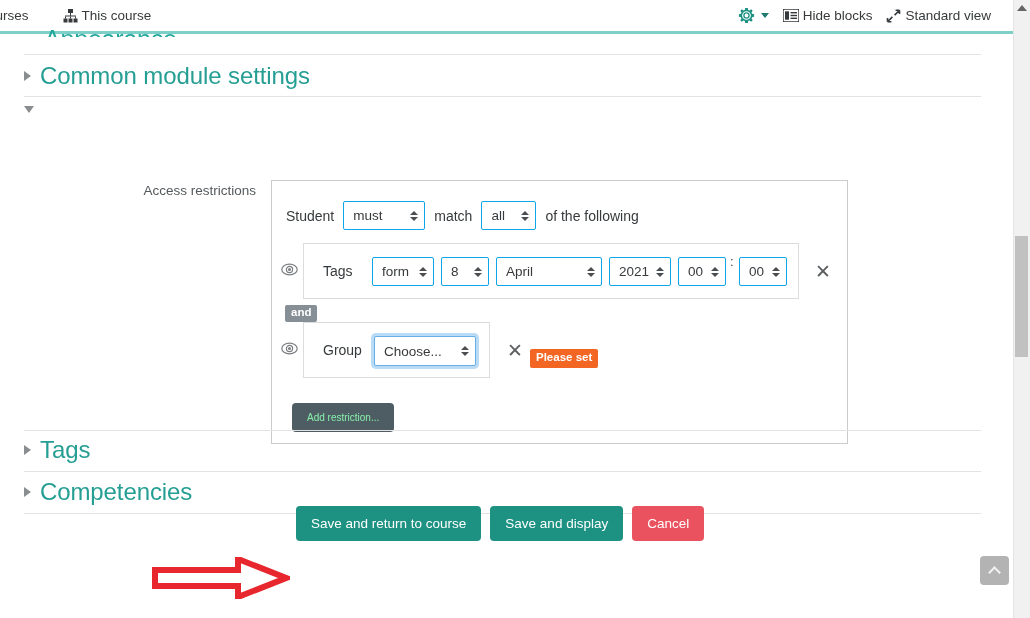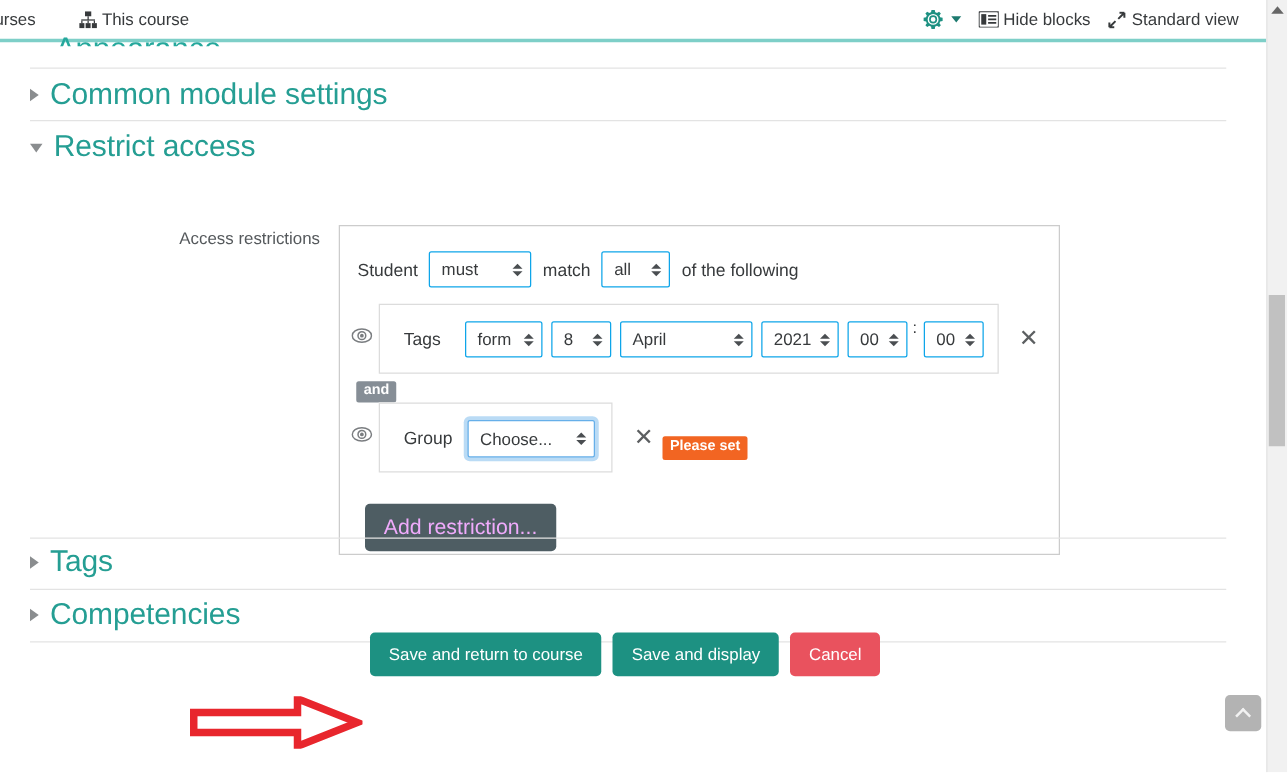--- a/index.html
+++ b/index.html
@@ -166,23 +166,23 @@
   }
   .badge-pls {
     position: absolute;
     background: #f26522; color: #fff;
     font-size: 11.5px; font-weight: bold;
     padding: 3px 6px 4px; border-radius: 2px;
     line-height: 1; white-space: nowrap;
   }
   .btn-addrestr {
     position: absolute; left: 20px; top: 222px;
-    background: #4e5d63; color: #f0abfc;
+    background: #4e5d63; color: #86efac;
     border: none; border-radius: 4px;
-    font-size: 17px; font-family: "Liberation Sans", sans-serif;
+    font-size: 10px; font-family: "Liberation Sans", sans-serif;
     padding: 9px 15px; cursor: pointer;
   }
 
   
   .btnbar {
     position: absolute; left: 296px; top: 472px;
     display: flex; align-items: flex-end; gap: 9px;
   }
   .btn {
     border: none; border-radius: 4px;
@@ -312,21 +312,20 @@
 
     <div class="sect-head" style="top: 30px;">
       <span class="tri-r"></span>
       <span class="sect-title">Common module settings</span>
     </div>
 
     <div class="sect-divider" style="top: 62px;"></div>
 
     <div class="sect-head" style="top: 72px;">
       <span class="tri-d"></span>
-      <span class="sect-title">Restrict access</span>
     </div>
 
     <div class="form-label">Access restrictions</div>
 
     <div class="restrict-box">
 
       <div class="row-student">
         <span>Student</span>
         <span class="sel" style="width:82px;">
           <span>must</span>

